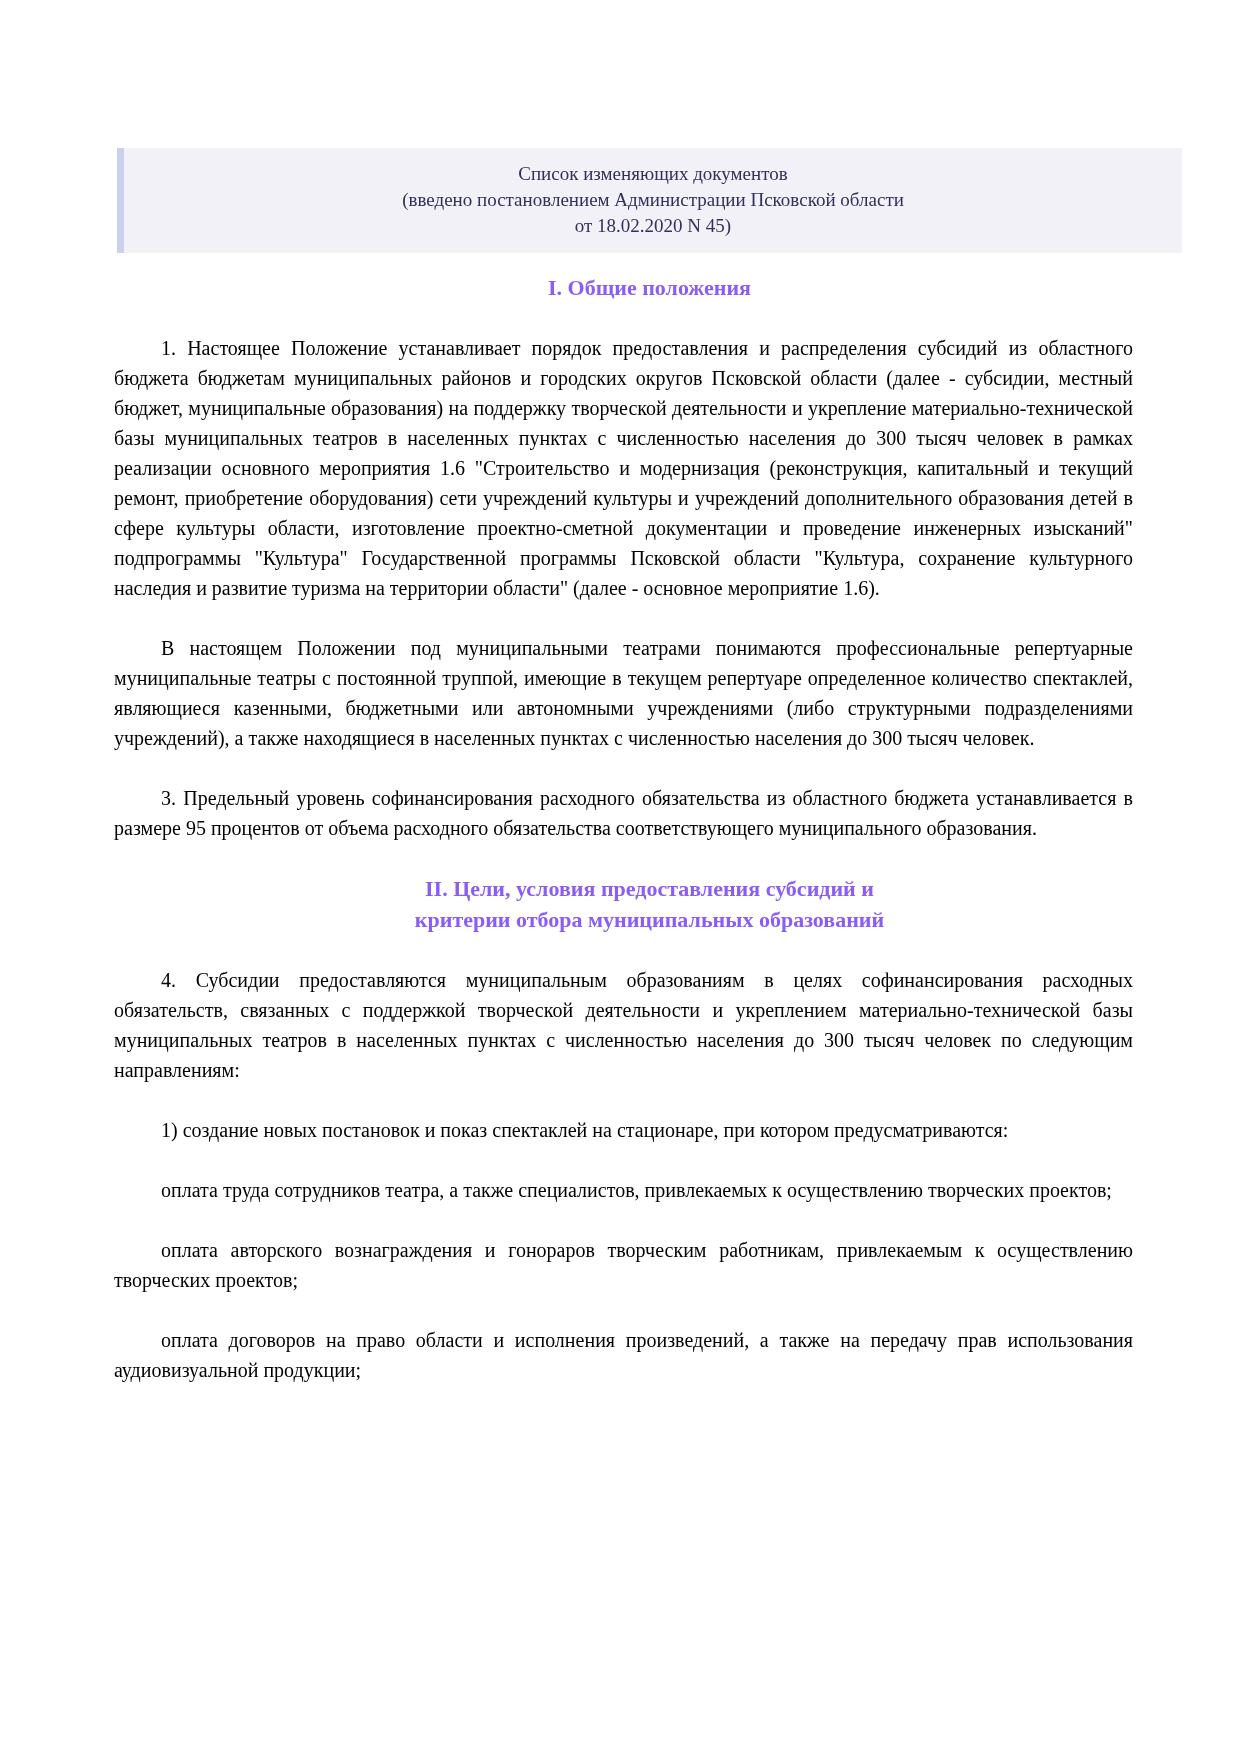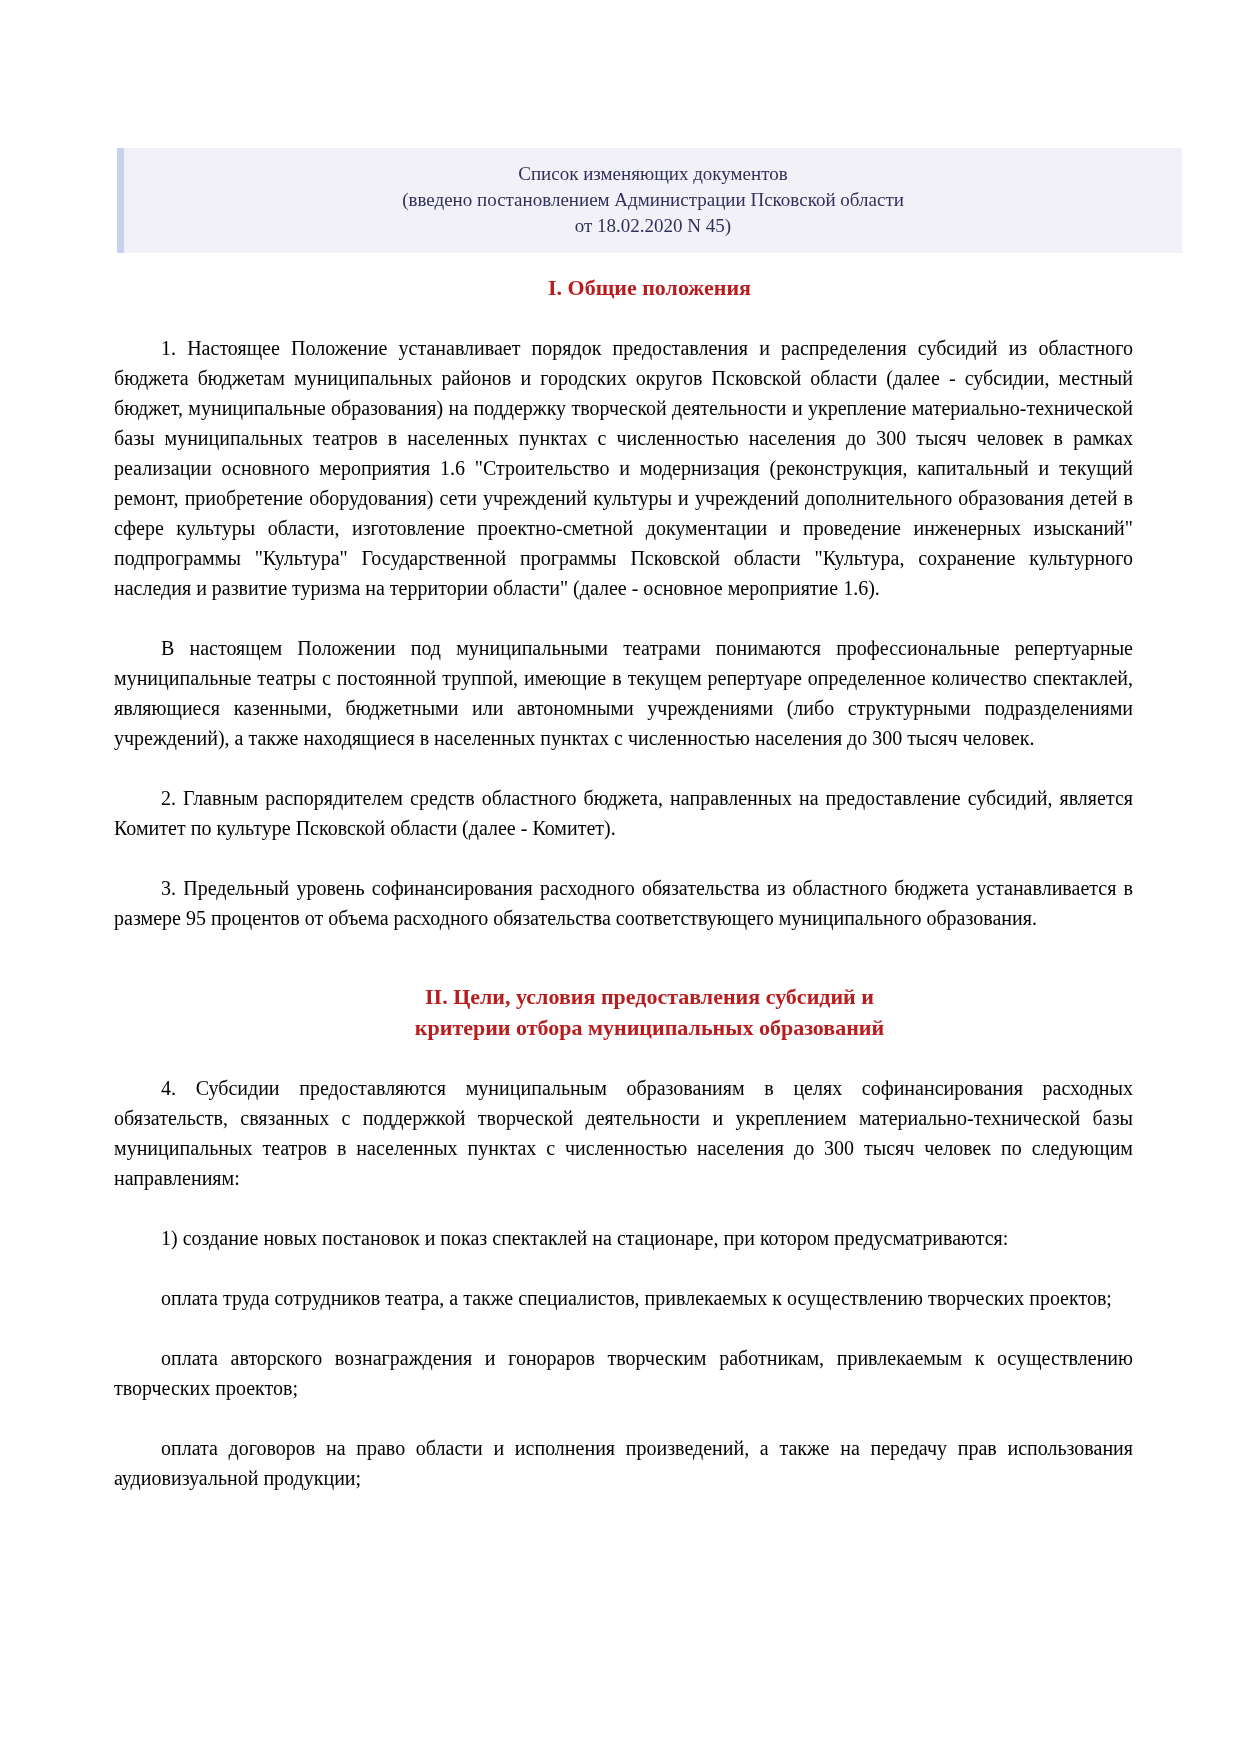--- a/index.html
+++ b/index.html
@@ -29,24 +29,24 @@
     line-height: 26px;
     color: var(--note-text, #32305c);
   }
   .note-line { display: block; }
 
   .heading {
     font-weight: bold;
     font-size: 22px;
     line-height: 31px;
     text-align: center;
-    color: #b91c1c;
+    color: #8b5cf6;
   }
   .heading-1 { margin-top: 19px; }
-  .heading-2 { margin-top: 48px; }
+  .heading-2 { margin-top: 30px; }
   .heading-line { display: block; }
 
   .para {
     margin: 30px 0 0 4px;
     text-align: justify;
     text-indent: 47px;
   }
 </style>
 </head>
 <body>
@@ -56,21 +56,20 @@
   <div class="note-box wide">
     <span class="note-line">Список изменяющих документов</span>
     <span class="note-line">(введено постановлением Администрации Псковской области</span>
     <span class="note-line">от 18.02.2020 N 45)</span>
   </div>
 
   <div class="heading heading-1 wide">I. Общие положения</div>
 
   <p class="para">1. Настоящее Положение устанавливает порядок предоставления и распределения субсидий из областного бюджета бюджетам муниципальных районов и городских округов Псковской области (далее - субсидии, местный бюджет, муниципальные образования) на поддержку творческой деятельности и укрепление материально-технической базы муниципальных театров в населенных пунктах с численностью населения до 300 тысяч человек в рамках реализации основного мероприятия 1.6 "Строительство и модернизация (реконструкция, капитальный и текущий ремонт, приобретение оборудования) сети учреждений культуры и учреждений дополнительного образования детей в сфере культуры области, изготовление проектно-сметной документации и проведение инженерных изысканий" подпрограммы "Культура" Государственной программы Псковской области "Культура, сохранение культурного наследия и развитие туризма на территории области" (далее - основное мероприятие 1.6).</p>
   <p class="para">В настоящем Положении под муниципальными театрами понимаются профессиональные репертуарные муниципальные театры с постоянной труппой, имеющие в текущем репертуаре определенное количество спектаклей, являющиеся казенными, бюджетными или автономными учреждениями (либо структурными подразделениями учреждений), а также находящиеся в населенных пунктах с численностью населения до 300 тысяч человек.</p>
-  <p class="para">2. Главным распорядителем средств областного бюджета, направленных на предоставление субсидий, является Комитет по культуре Псковской области (далее - Комитет).</p>
   <p class="para">3. Предельный уровень софинансирования расходного обязательства из областного бюджета устанавливается в размере 95 процентов от объема расходного обязательства соответствующего муниципального образования.</p>
 
   <div class="heading heading-2 wide">
     <span class="heading-line">II. Цели, условия предоставления субсидий и</span>
     <span class="heading-line">критерии отбора муниципальных образований</span>
   </div>
 
   <p class="para">4. Субсидии предоставляются муниципальным образованиям в целях софинансирования расходных обязательств, связанных с поддержкой творческой деятельности и укреплением материально-технической базы муниципальных театров в населенных пунктах с численностью населения до 300 тысяч человек по следующим направлениям:</p>
   <p class="para">1) создание новых постановок и показ спектаклей на стационаре, при котором предусматриваются:</p>
   <p class="para">оплата труда сотрудников театра, а также специалистов, привлекаемых к осуществлению творческих проектов;</p>

